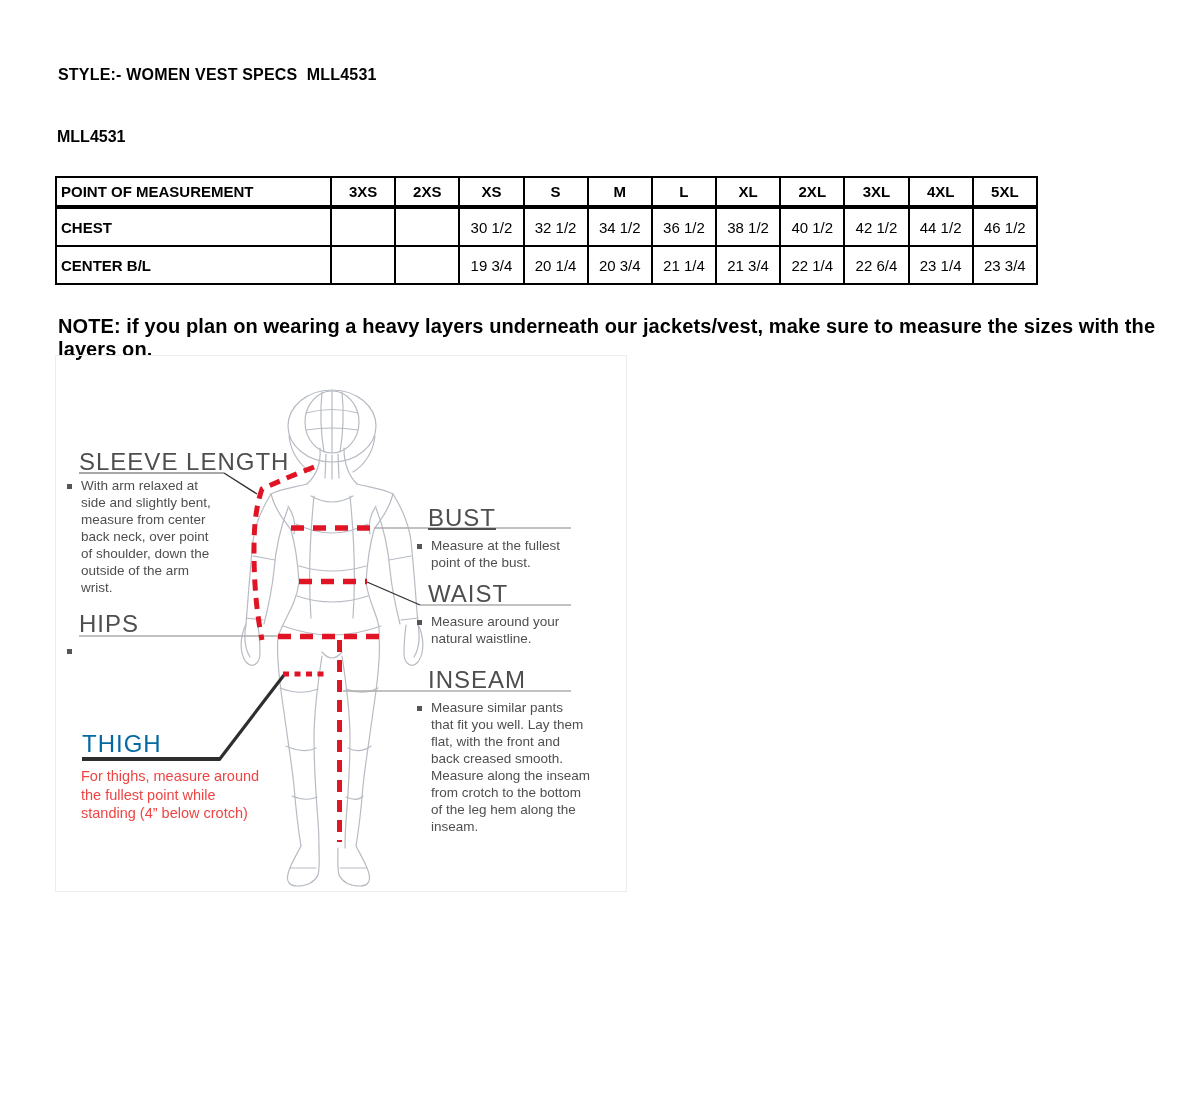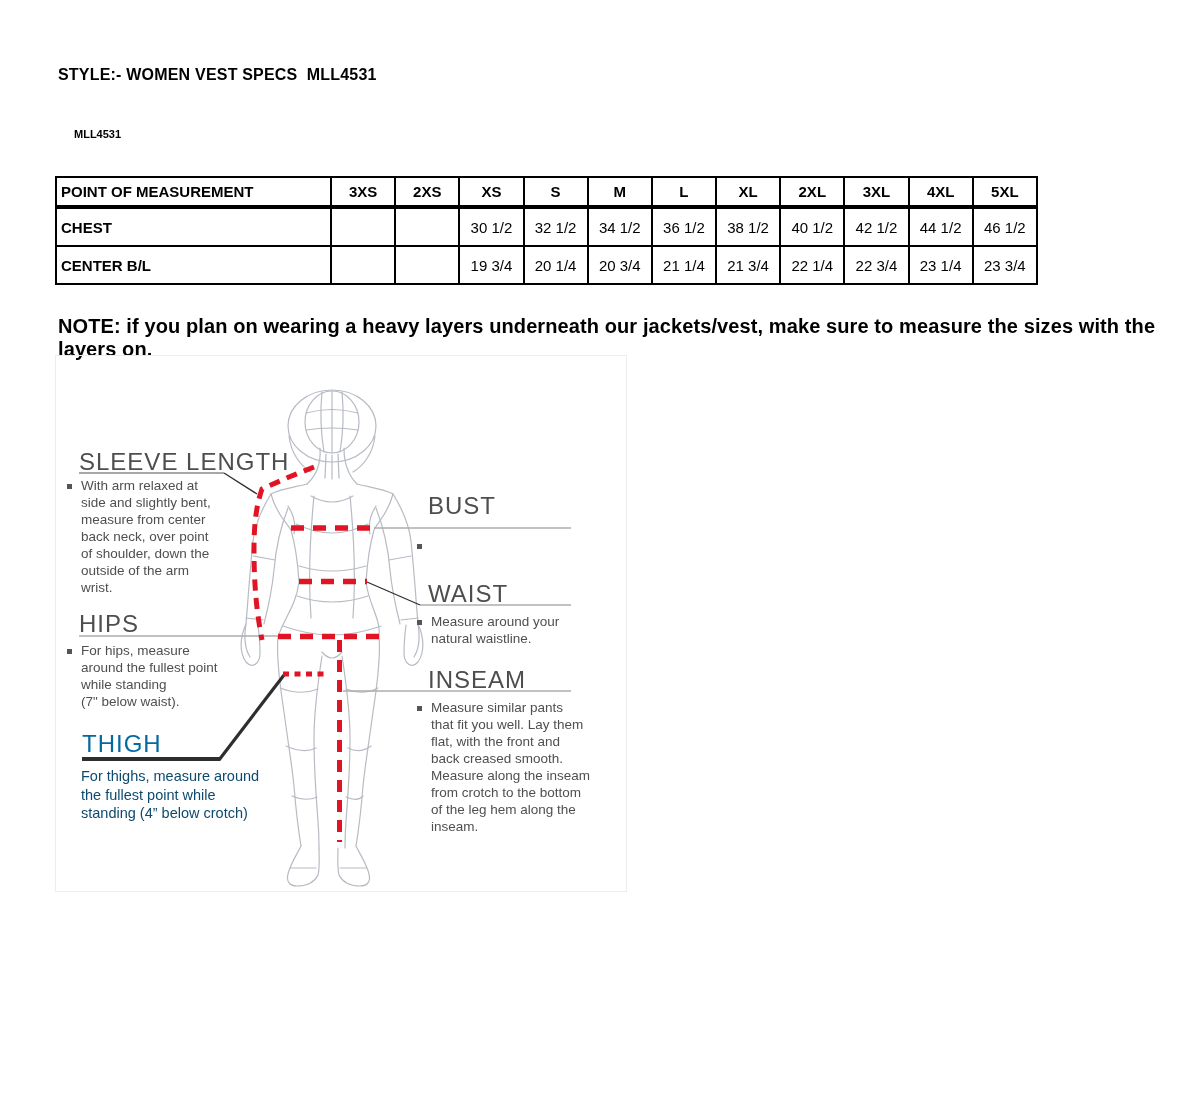--- a/index.html
+++ b/index.html
@@ -7,21 +7,21 @@
     width:1200px;height:1116px;background:#ffffff;position:relative;
     font-family:"Liberation Sans",sans-serif;color:#000;
   }
   .page{position:absolute;inset:0;}
 
   .title{
     position:absolute;left:58px;top:66px;font-size:16px;font-weight:bold;
     white-space:pre-wrap;letter-spacing:.2px;
   }
   .style-code{
-    position:absolute;left:74px;top:128px;font-size:11px;font-weight:bold;
+    position:absolute;left:57px;top:128px;font-size:16px;font-weight:bold;
   }
 
   
   table.size-table{
     position:absolute;left:55px;top:176px;width:983px;
     border-collapse:collapse;table-layout:fixed;
   }
   .size-table th,.size-table td{
     border:2px solid #000;font-size:15px;padding:0 3px;overflow:hidden;
     white-space:nowrap;
@@ -46,21 +46,21 @@
 
   .sec-h{
     position:absolute;font-size:24px;color:#4e4e4e;letter-spacing:1px;
     white-space:nowrap;
   }
   .sec-h.dark{color:#0369a1;}
   .sec-b{
     position:absolute;font-size:13.5px;line-height:17px;color:#4f4f4f;
     white-space:pre-line;
   }
-  .sec-b.thigh-b{font-size:14.5px;line-height:18.5px;color:#0c4a6e;}
+  .sec-b.thigh-b{font-size:14.5px;line-height:18.5px;color:#ef4444;}
   .bullet{
     position:absolute;width:5px;height:5px;background:#555;
   }
 </style>
 </head>
 <body>
 
 <div class="page">
 
   <div class="title">STYLE:- WOMEN VEST SPECS  MLL4531</div>
@@ -115,21 +115,21 @@
       <tr>
         <td class="rowlabel">CENTER B/L</td>
         <td></td>
         <td></td>
         <td>19 3/4</td>
         <td>20 1/4</td>
         <td>20 3/4</td>
         <td>21 1/4</td>
         <td>21 3/4</td>
         <td>22 1/4</td>
-        <td>22 3/4</td>
+        <td>22 6/4</td>
         <td>23 1/4</td>
         <td>23 3/4</td>
       </tr>
     </tbody>
   </table>
 
   <div class="note">NOTE: if you plan on wearing a heavy layers underneath our jackets/vest, make sure to measure the sizes with the layers on.</div>
 
   <div class="diagram">
 
@@ -226,32 +226,30 @@
     <div class="sec-b" style="left:25px;top:121px;width:160px;">With arm relaxed at
 side and slightly bent,
 measure from center
 back neck, over point
 of shoulder, down the
 outside of the arm
 wrist.</div>
 
     <div class="sec-h" style="left:23px;top:254px;">HIPS</div>
     <div class="bullet" style="left:11px;top:293px;"></div>
-    <div class="sec-b" style="left:25px;top:286px;width:175px;">For hips, measure
-around the fullest point
-while standing
-(7" below waist).</div>
 
     <div class="sec-h dark" style="left:26px;top:374px;">THIGH</div>
     <div class="sec-b thigh-b" style="left:25px;top:411px;width:200px;">For thighs, measure around
 the fullest point while
 standing (4” below crotch)</div>
 
-    <div class="sec-h" style="left:372px;top:136px;">BUST</div>
+    <div class="sec-h" style="left:372px;top:148px;text-decoration:underline;">BUST</div>
     <div class="bullet" style="left:361px;top:188px;"></div>
+    <div class="sec-b" style="left:375px;top:181px;width:165px;">Measure at the fullest
+point of the bust.</div>
 
     <div class="sec-h" style="left:372px;top:224px;">WAIST</div>
     <div class="bullet" style="left:361px;top:264px;"></div>
     <div class="sec-b" style="left:375px;top:257px;width:165px;">Measure around your
 natural waistline.</div>
 
     <div class="sec-h" style="left:372px;top:310px;">INSEAM</div>
     <div class="bullet" style="left:361px;top:350px;"></div>
     <div class="sec-b" style="left:375px;top:343px;width:185px;">Measure similar pants
 that fit you well. Lay them

